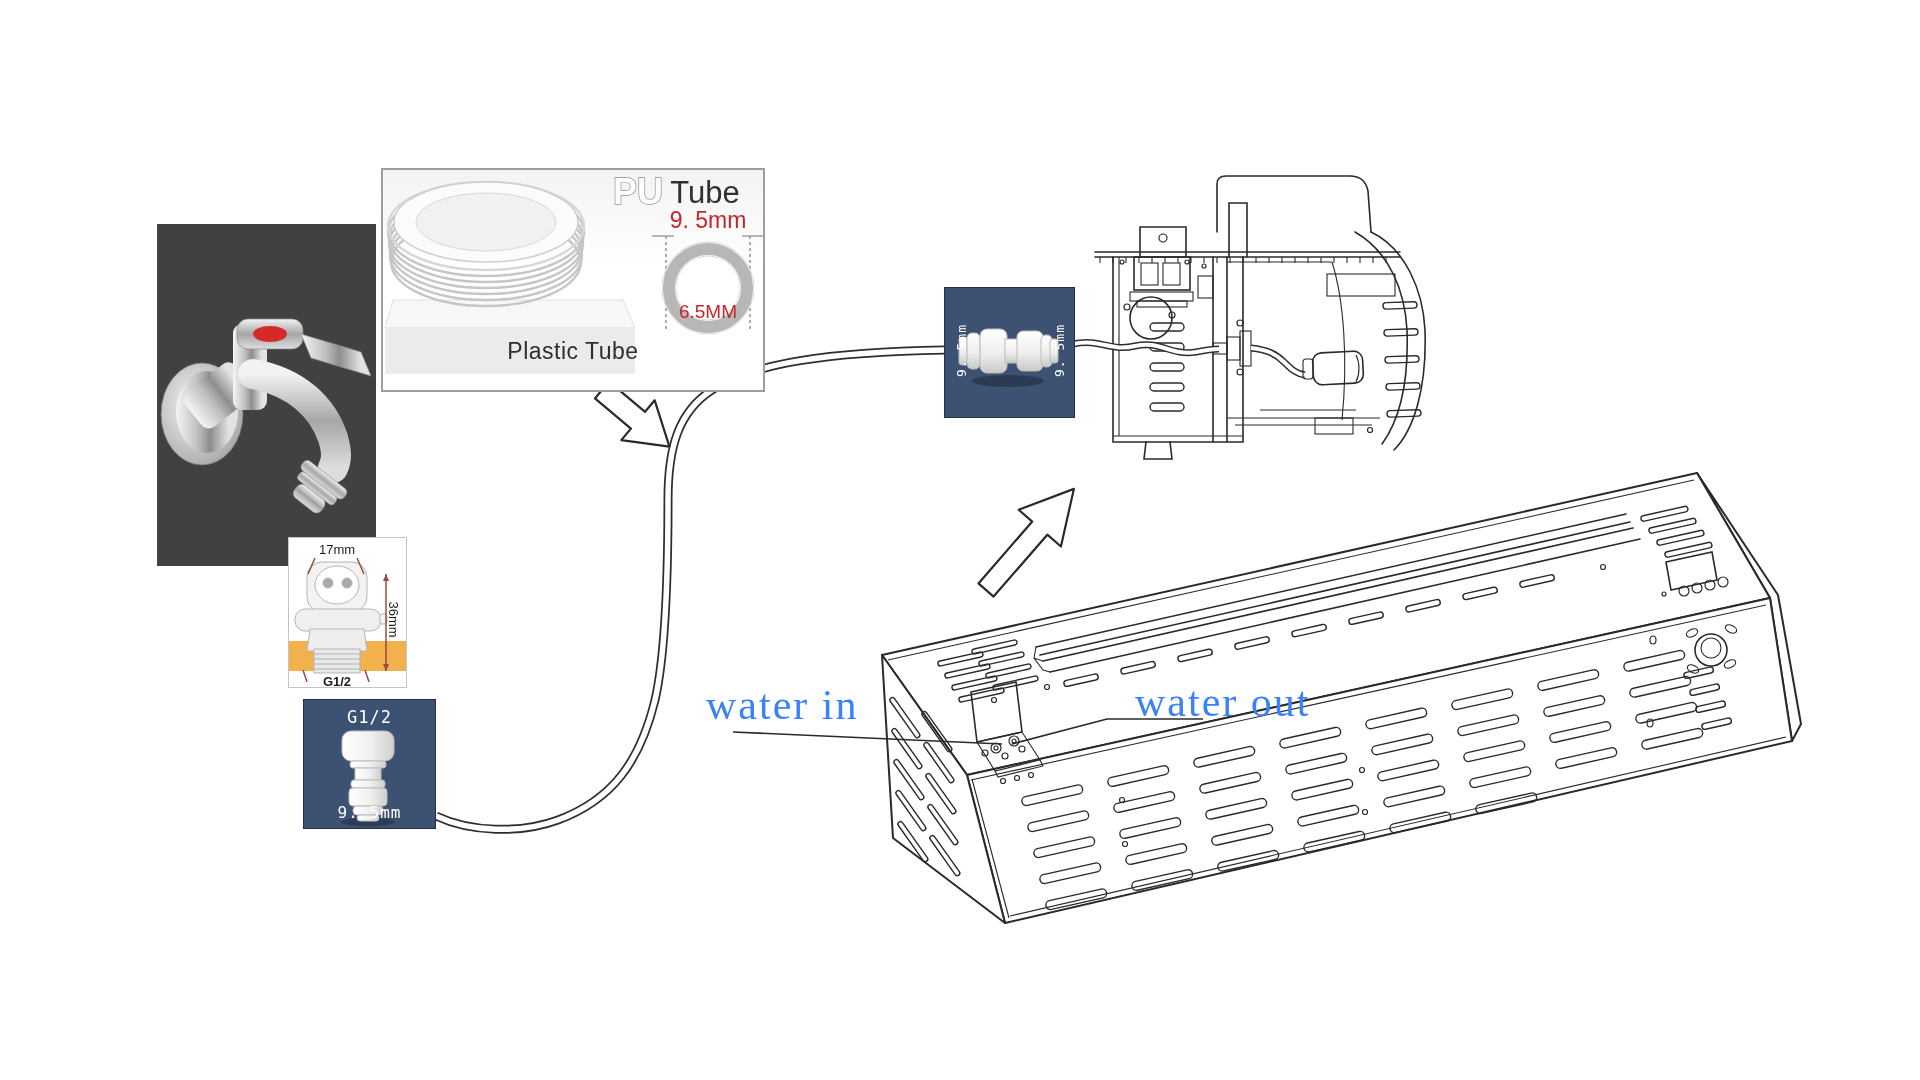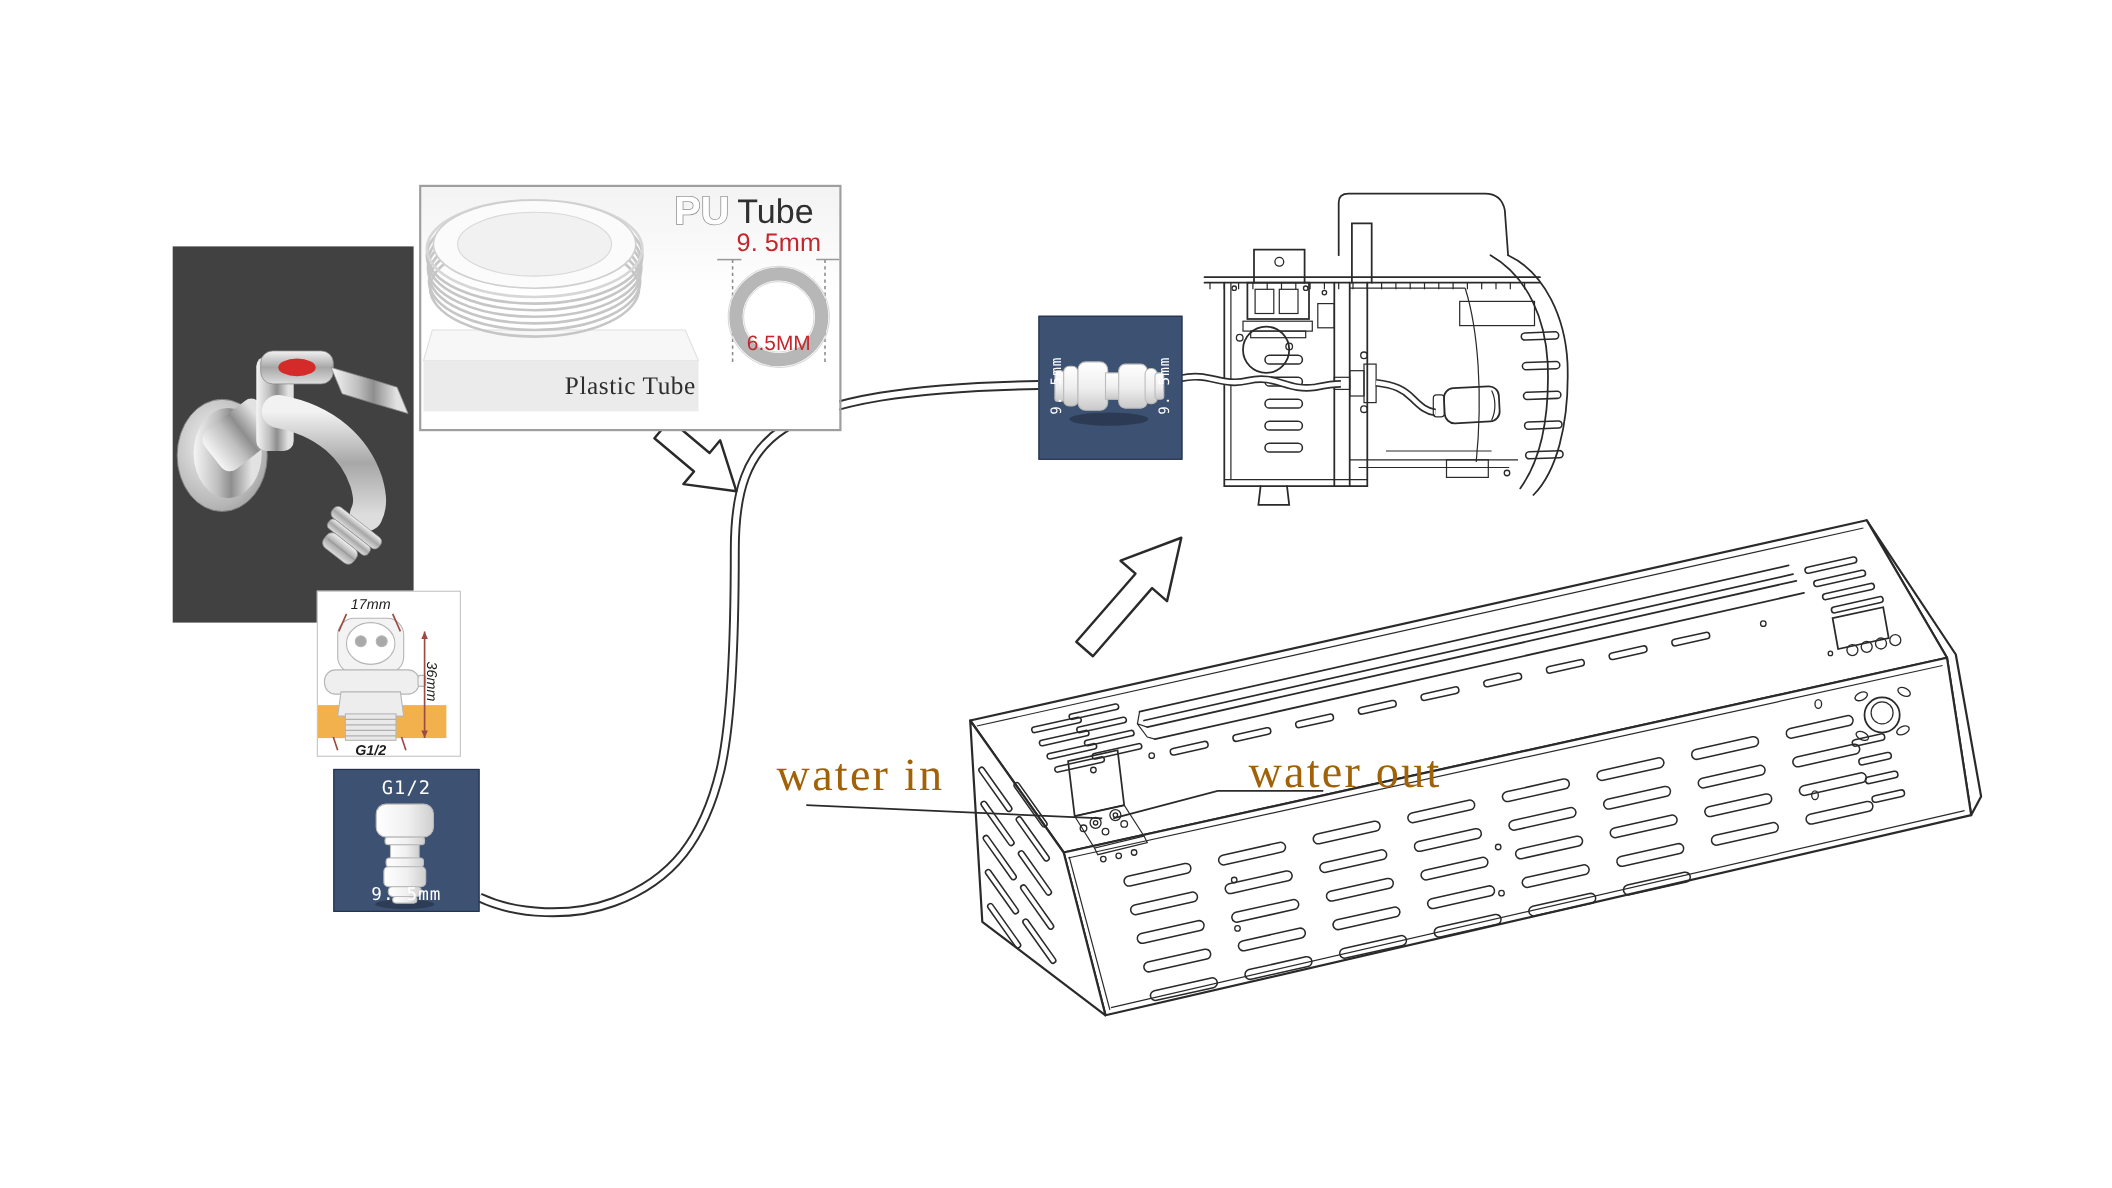--- a/index.html
+++ b/index.html
@@ -15,35 +15,35 @@
   .dot {fill:none;stroke:#2a2a2a;stroke-width:1.2;}
   .tubeDark{stroke:#2e2e2e;stroke-width:9;fill:none;}
   .tubeLite{stroke:#ffffff;stroke-width:5.5;fill:none;}
   .tubeDark.sm{stroke-width:7;}
   .tubeLite.sm{stroke-width:4;}
   .hollow{fill:#ffffff;stroke:#2a2a2a;stroke-width:2.2;stroke-linejoin:round;}
   
   .faucet-box{left:157px;top:224px;width:219px;height:342px;background:#414141;}
   .putube-box{left:381px;top:168px;width:384px;height:224px;background:linear-gradient(#f3f3f3,#ffffff 45%);
               border:2px solid #9e9e9e;box-sizing:border-box;}
-  .adapter-box{left:288px;top:537px;width:131px;height:151px;background:#fff;
-               border:1px solid #c4c4c4;box-sizing:border-box;z-index:5;font-style:italic;}
+  .adapter-box{left:288px;top:537px;width:119px;height:151px;background:#fff;
+               border:1px solid #c4c4c4;box-sizing:border-box;z-index:5;}
   .blue-panel{background:#3d5273;border:1px solid #22304d;box-sizing:border-box;z-index:4;}
   .bb1{left:303px;top:699px;width:133px;height:130px;}
   .bb2{left:944px;top:287px;width:131px;height:131px;}
   .blue-label{position:absolute;width:100%;text-align:center;color:#fff;
               font-family:"DejaVu Sans Mono",monospace;font-size:17px;letter-spacing:1px;}
   .blue-label.vert{width:64px;}
   
-  .cad-text{position:absolute;font-family:"Liberation Serif",serif;color:#a16207;
+  .cad-text{position:absolute;font-family:"Liberation Serif",serif;color:#3b82f6;
             font-size:42px;letter-spacing:2px;white-space:nowrap;}
   .water-in {left:706px;top:681px;}
   .water-out{left:1101px;top:678px;margin-left:34px;}
   .pt-caption{position:absolute;left:0;width:100%;text-align:center;top:168px;
-              font-size:23px;color:#2e2e2e;letter-spacing:.5px;font-family:Liberation Serif, serif;}
+              font-size:23px;color:#2e2e2e;letter-spacing:.5px;}
   .adapter-box .dim{position:absolute;font-size:13px;color:#1c1c1c;font-family:"Liberation Sans",sans-serif;}
   .dim17{left:0;top:4px;width:96px;text-align:center;}
   .dim36{left:86px;top:74px;transform:rotate(90deg);transform-origin:center;}
   .dimg12{left:0;top:136px;width:96px;text-align:center;font-weight:bold;}
 </style>
 </head>
 <body>
 
 <div class="stage">
 

